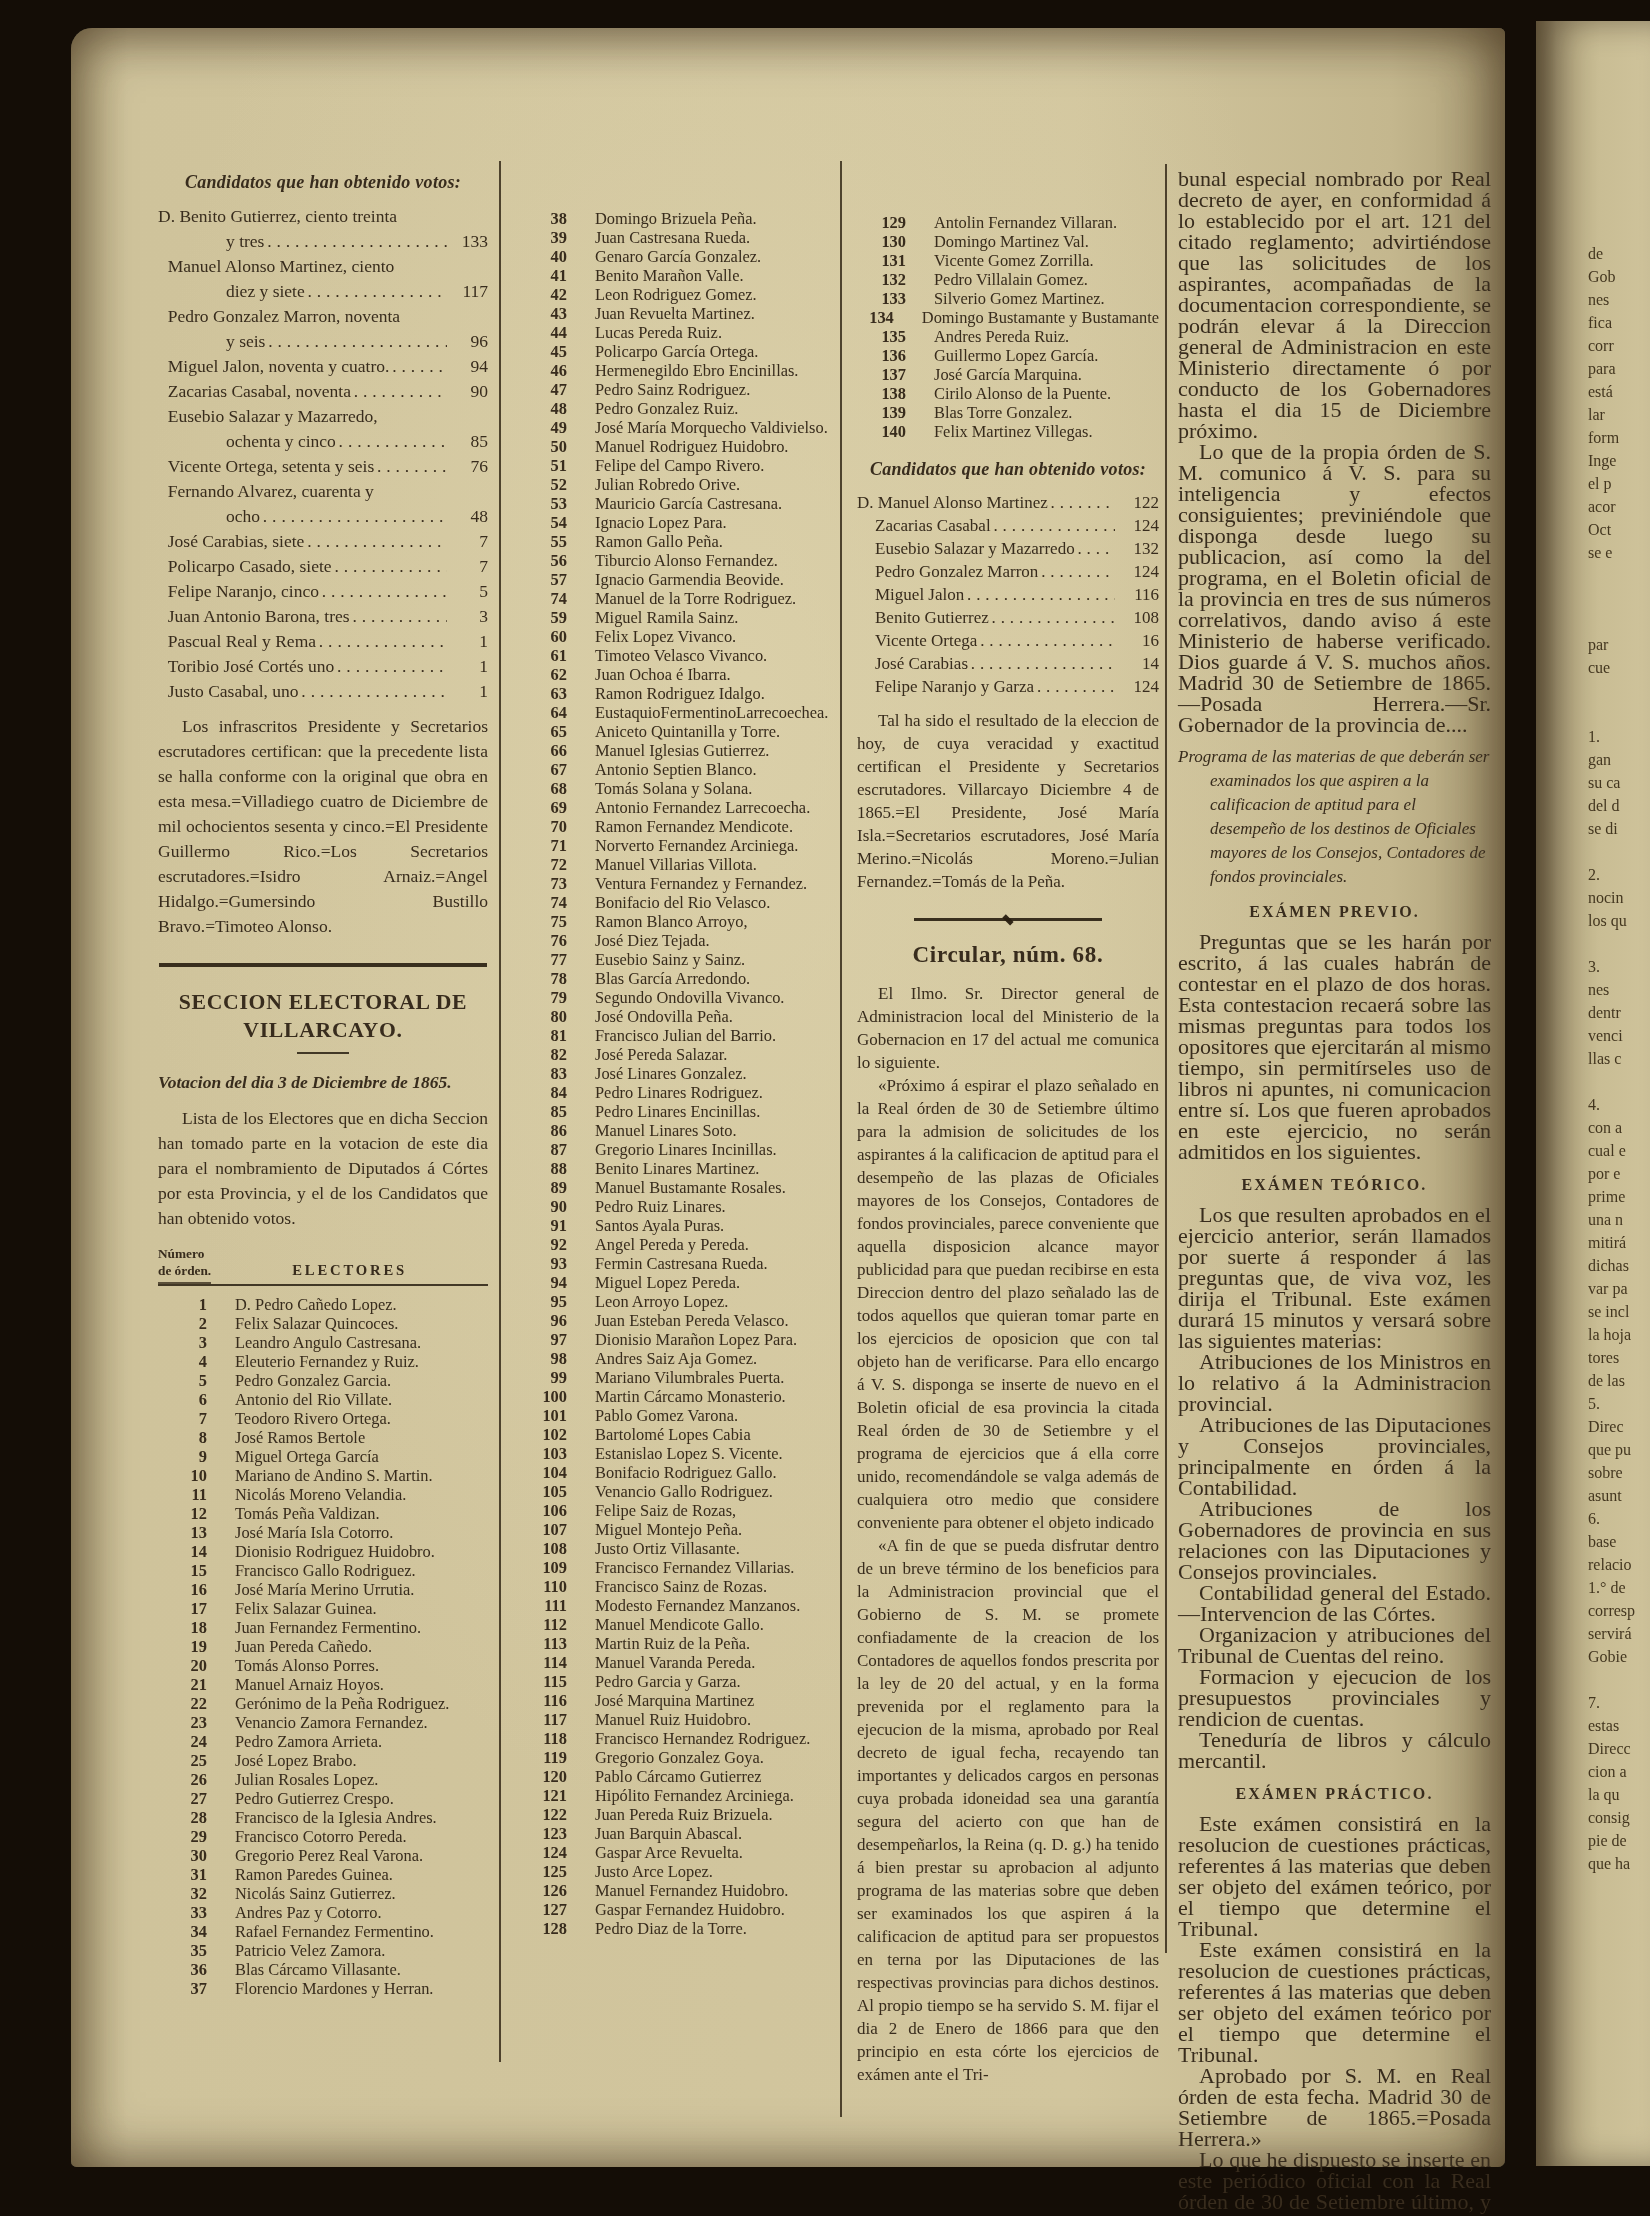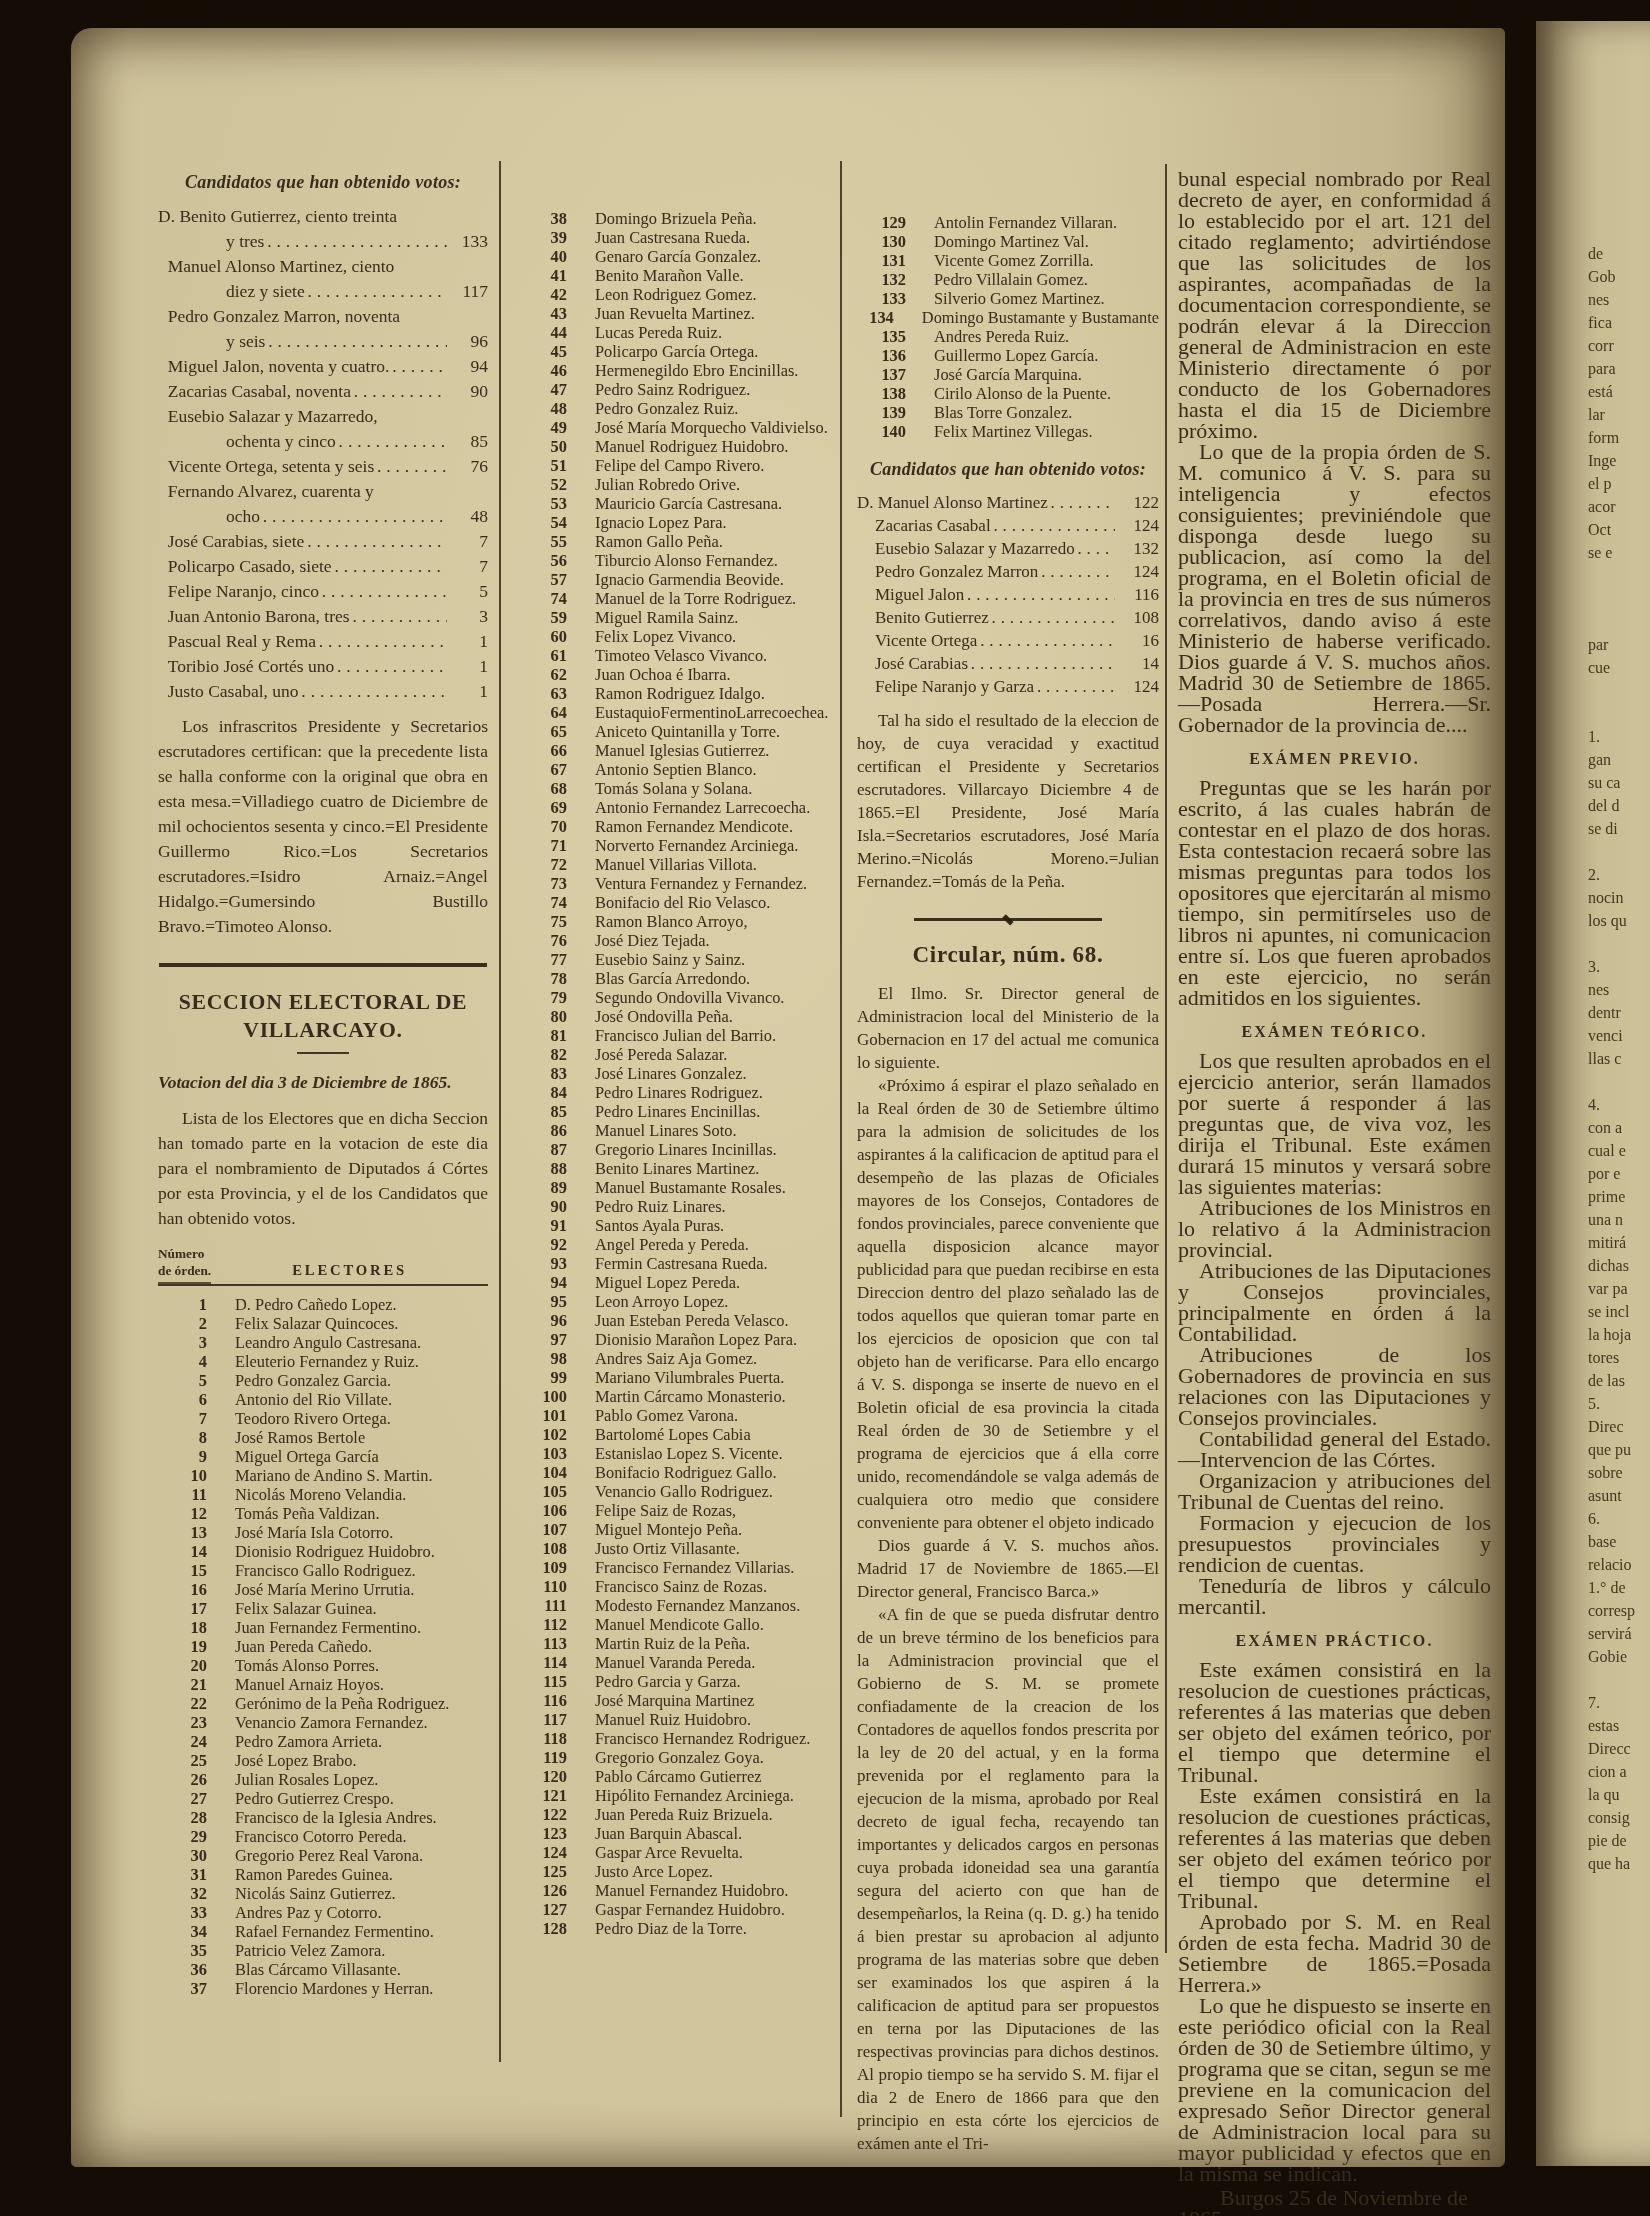--- a/index.html
+++ b/index.html
@@ -1015,32 +1015,32 @@
       <p class="bp">Tal ha sido el resultado de la eleccion de hoy, de cuya veracidad y exactitud certifican el Presidente y Secretarios escrutadores. Villarcayo Diciembre 4 de 1865.=El Presidente, José María Isla.=Secretarios escrutadores, José María Merino.=Nicolás Moreno.=Julian Fernandez.=Tomás de la Peña.</p>
       <div class="swell-rule">
           <span class="diamond"></span>
         </div>
       <h3 class="circular-head">Circular, núm. 68.</h3>
       <div>
   <p class="bp">El Ilmo. Sr. Director general de Administracion local del Ministerio de la Gobernacion en 17 del actual me comunica lo siguiente.</p>
 
   <p class="bp">«Próximo á espirar el plazo señalado en la Real órden de 30 de Setiembre último para la admision de solicitudes de los aspirantes á la calificacion de aptitud para el desempeño de las plazas de Oficiales mayores de los Consejos, Contadores de fondos provinciales, parece conveniente que aquella disposicion alcance mayor publicidad para que puedan recibirse en esta Direccion dentro del plazo señalado las de todos aquellos que quieran tomar parte en los ejercicios de oposicion que con tal objeto han de verificarse. Para ello encargo á V. S. disponga se inserte de nuevo en el Boletin oficial de esa provincia la citada Real órden de 30 de Setiembre y el programa de ejercicios que á ella corre unido, recomendándole se valga además de cualquiera otro medio que considere conveniente para obtener el objeto indicado</p>
 
-  <p class="bp">Dios guarde á V. S. muchos años. Madrid 17 de Noviembre de 1865.—El Director general, Francisco Barca.»</p>
 
   <p class="bp">«A fin de que se pueda disfrutar dentro de un breve término de los beneficios para la Administracion provincial que el Gobierno de S. M. se promete confiadamente de la creacion de los Contadores de aquellos fondos prescrita por la ley de 20 del actual, y en la forma prevenida por el reglamento para la ejecucion de la misma, aprobado por Real decreto de igual fecha, recayendo tan importantes y delicados cargos en personas cuya probada idoneidad sea una garantía segura del acierto con que han de desempeñarlos, la Reina (q. D. g.) ha tenido á bien prestar su aprobacion al adjunto programa de las materias sobre que deben ser examinados los que aspiren á la calificacion de aptitud para ser propuestos en terna por las Diputaciones de las respectivas provincias para dichos destinos. Al propio tiempo se ha servido S. M. fijar el dia 2 de Enero de 1866 para que den principio en esta córte los ejercicios de exámen ante el Tri-</p>
 </div>
     </div>
 
     <div class="col col4">
       <div>
   <p class="bp ni">bunal especial nombrado por Real decreto de ayer, en conformidad á lo establecido por el art. 121 del citado reglamento; advirtiéndose que las solicitudes de los aspirantes, acompañadas de la documentacion correspondiente, se podrán elevar á la Direccion general de Administracion en este Ministerio directamente ó por conducto de los Gobernadores hasta el dia 15 de Diciembre próximo.</p>
 
   <p class="bp">Lo que de la propia órden de S. M. comunico á V. S. para su inteligencia y efectos consiguientes; previniéndole que disponga desde luego su publicacion, así como la del programa, en el Boletin oficial de la provincia en tres de sus números correlativos, dando aviso á este Ministerio de haberse verificado. Dios guarde á V. S. muchos años. Madrid 30 de Setiembre de 1865.—Posada Herrera.—Sr. Gobernador de la provincia de....</p>
 
+  <p class="bp ith">Programa de las materias de que deberán ser examinados los que aspiren a la calificacion de aptitud para el desempeño de los destinos de Oficiales mayores de los Consejos, Contadores de fondos provinciales.</p>
 
   <p class="bp sch">EXÁMEN PREVIO.</p>
 
   <p class="bp">Preguntas que se les harán por escrito, á las cuales habrán de contestar en el plazo de dos horas. Esta contestacion recaerá sobre las mismas preguntas para todos los opositores que ejercitarán al mismo tiempo, sin permitírseles uso de libros ni apuntes, ni comunicacion entre sí. Los que fueren aprobados en este ejercicio, no serán admitidos en los siguientes.</p>
 
   <p class="bp sch">EXÁMEN TEÓRICO.</p>
 
   <p class="bp">Los que resulten aprobados en el ejercicio anterior, serán llamados por suerte á responder á las preguntas que, de viva voz, les dirija el Tribunal. Este exámen durará 15 minutos y versará sobre las siguientes materias:</p>
 
   <p class="bp">Atribuciones de los Ministros en lo relativo á la Administracion provincial.</p>

